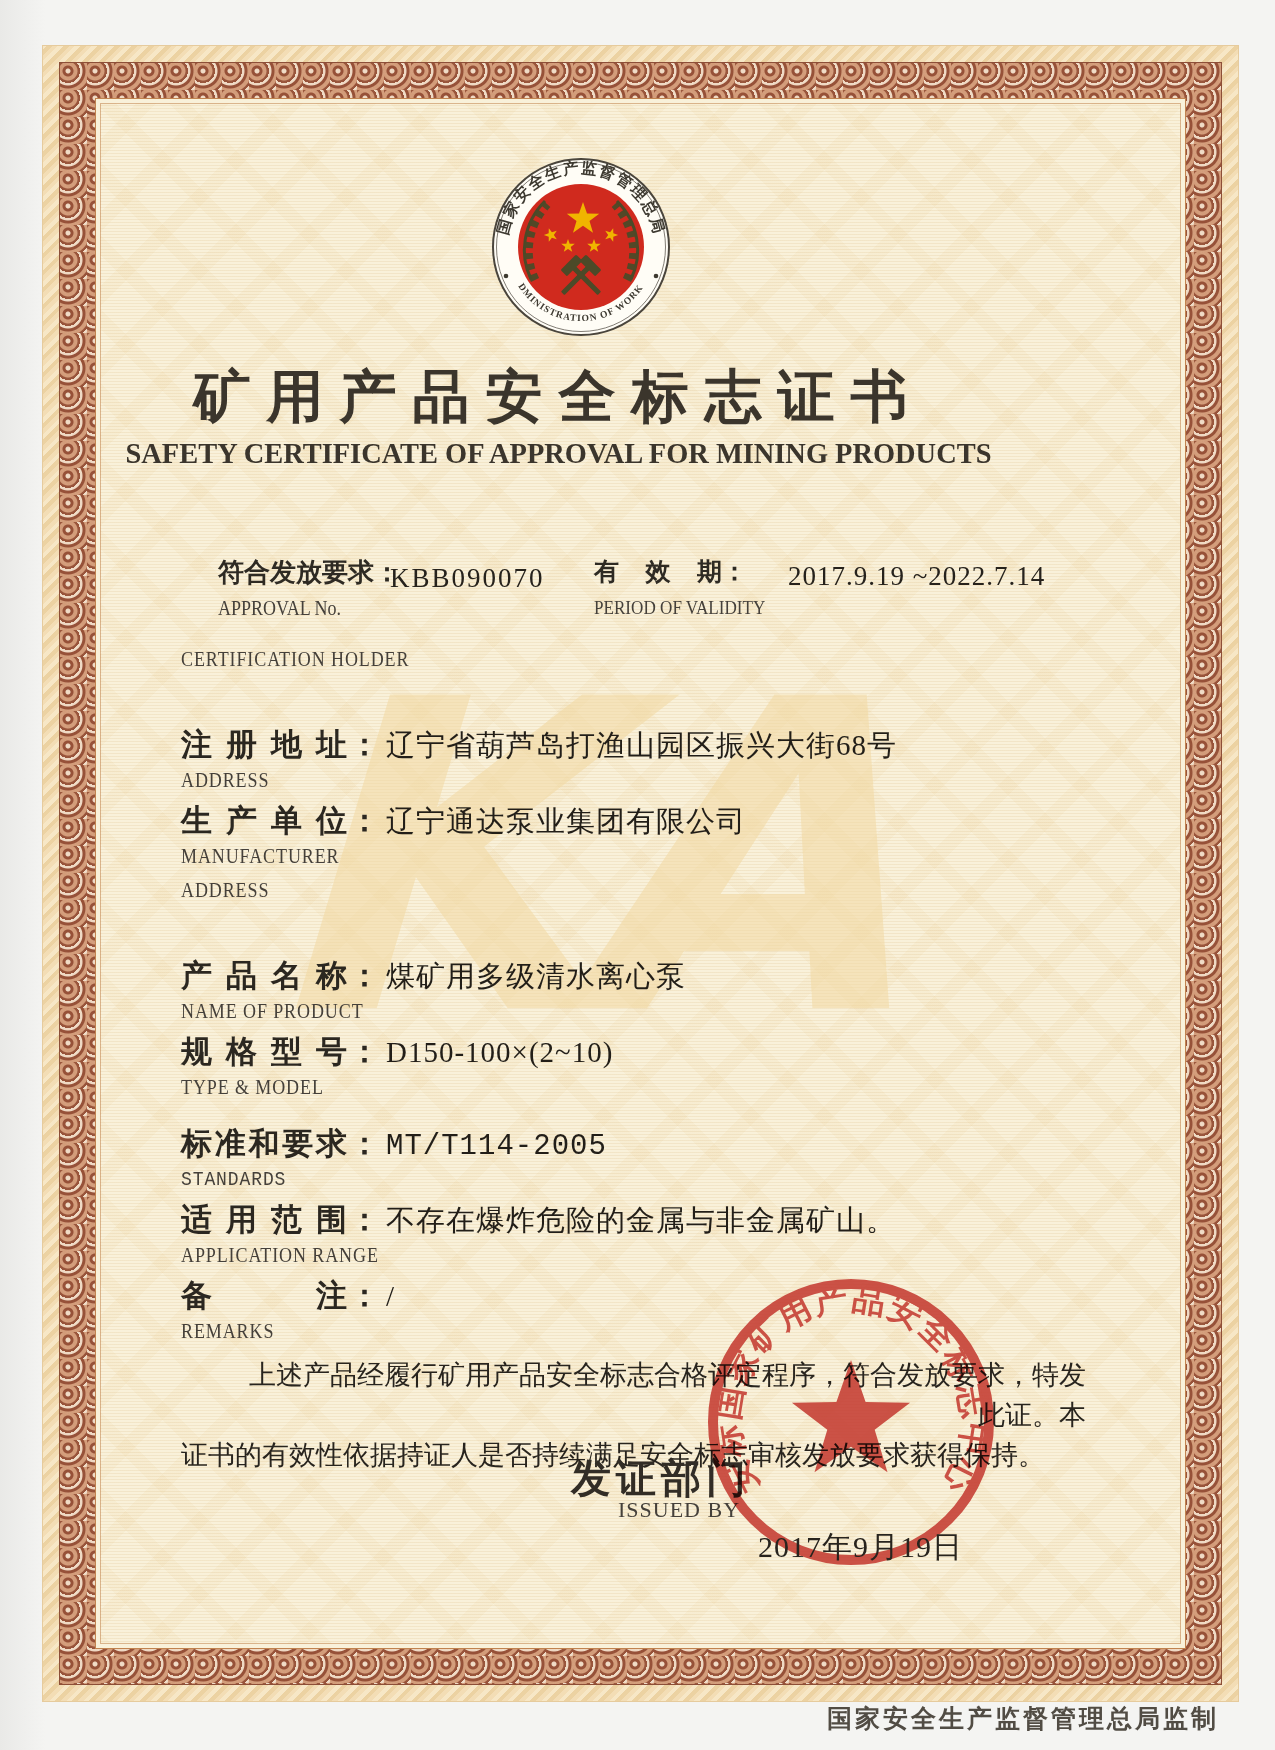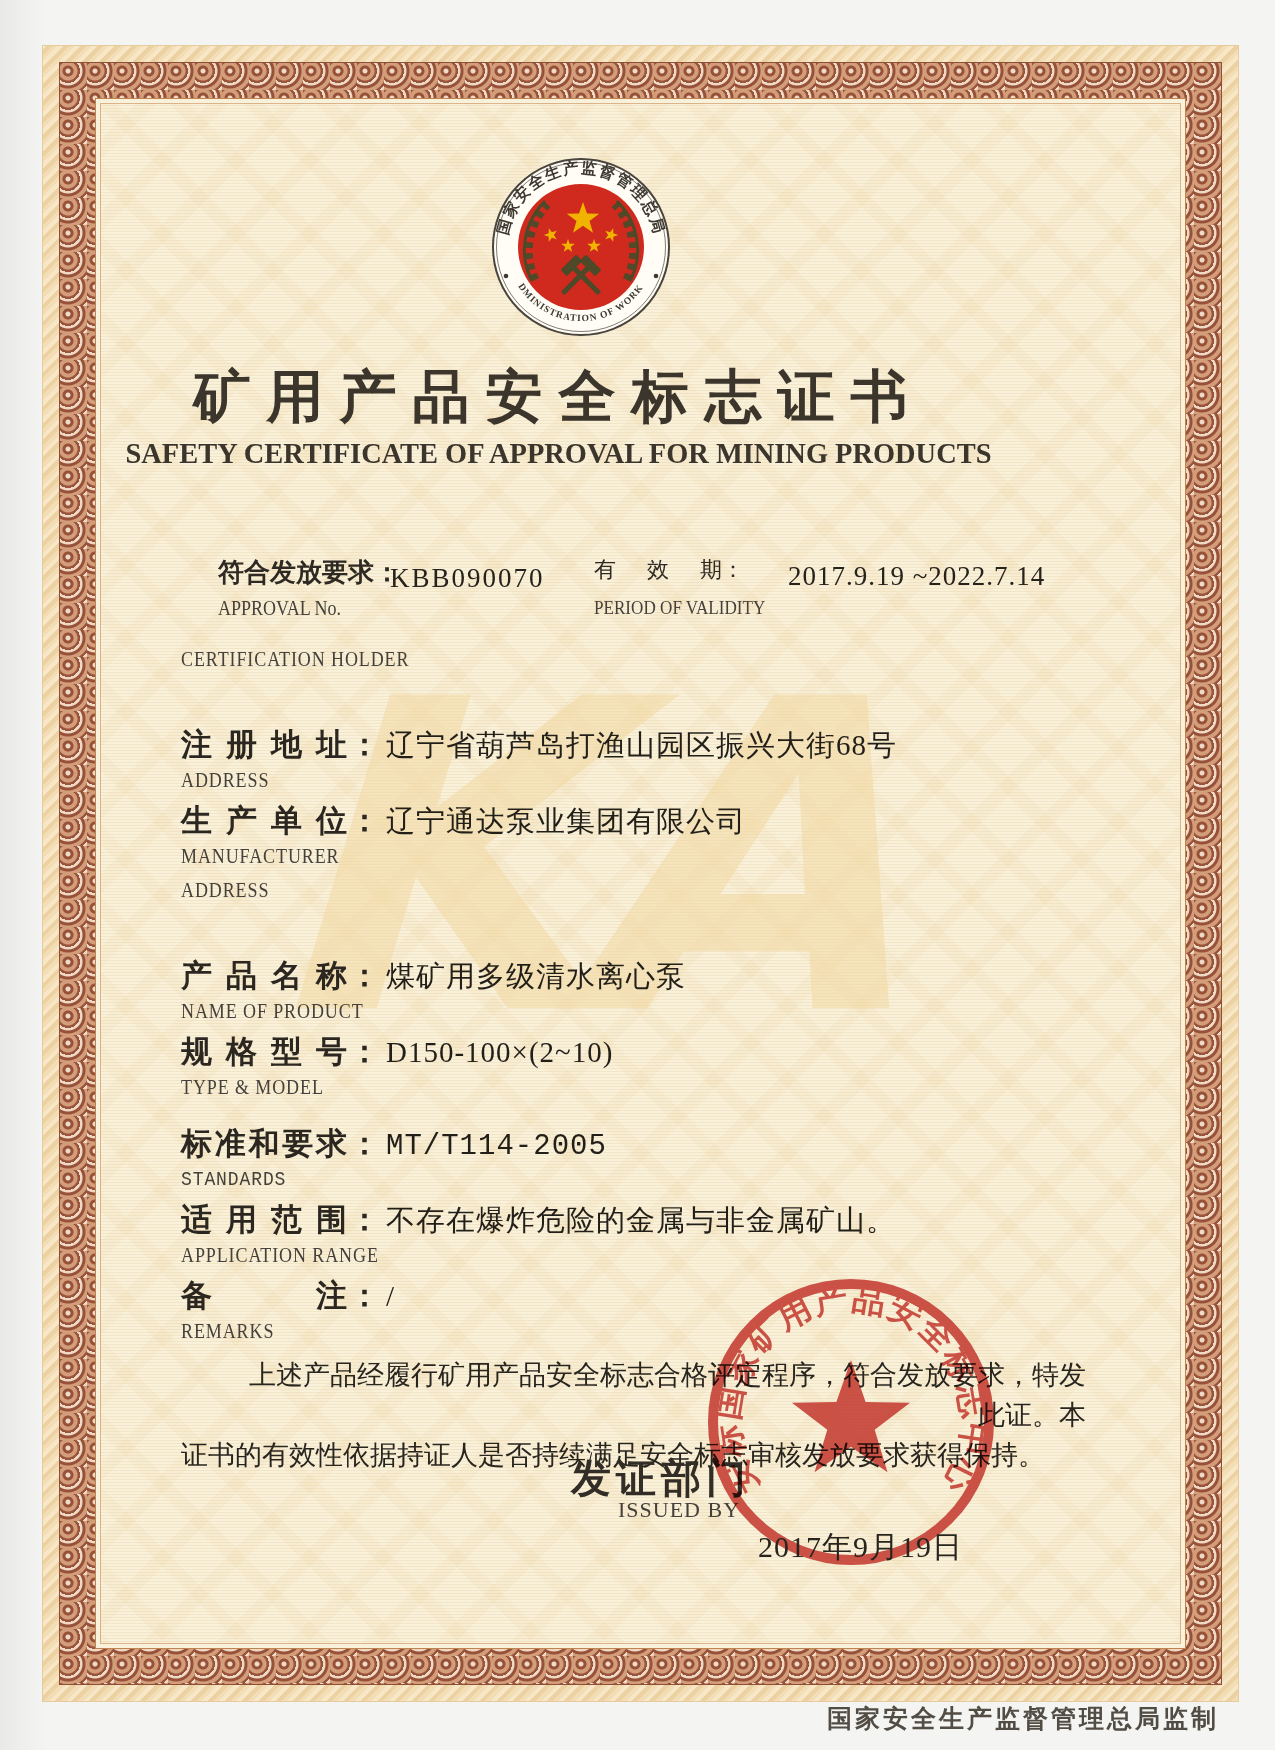--- a/index.html
+++ b/index.html
@@ -58,21 +58,21 @@
   }
   .subtitle{
     position:absolute;left:0;top:338px;width:925px;text-align:center;
     font-size:29px;font-weight:bold;color:#3b352c;letter-spacing:0px;
     transform:scaleX(.98);transform-origin:center;white-space:nowrap;
   }
   
   .ap-label{position:absolute;left:122px;top:456px;font-size:26px;font-weight:bold;color:#2e2a23;}
   .ap-caption{position:absolute;left:122px;top:498px;font-size:20px;color:#45403a;transform:scaleX(.9);transform-origin:left;}
   .ap-value{position:absolute;left:294px;top:464px;font-size:27px;color:#26221c;letter-spacing:2px;}
-  .va-label{position:absolute;left:498px;top:456px;font-size:22px;font-weight:normal;color:#2e2a23;}
+  .va-label{position:absolute;left:498px;top:456px;font-size:25px;font-weight:bold;color:#2e2a23;}
   .va-label .jbox{display:inline-block;width:128px;text-align:justify;text-align-last:justify;}
   .va-caption{position:absolute;left:498px;top:498px;font-size:19px;color:#45403a;transform:scaleX(.9);transform-origin:left;}
   .va-value{position:absolute;left:692px;top:462px;font-size:27px;color:#26221c;letter-spacing:1px;white-space:nowrap;}
   
   .fields{position:absolute;left:85px;top:546px;width:960px;}
   .frow{height:76px;}
   .frow.gap{margin-top:16px;font-family:Liberation Mono, monospace;}
   .fline{white-space:nowrap;}
   .flabel{
     display:inline-block;width:166px;vertical-align:baseline;

